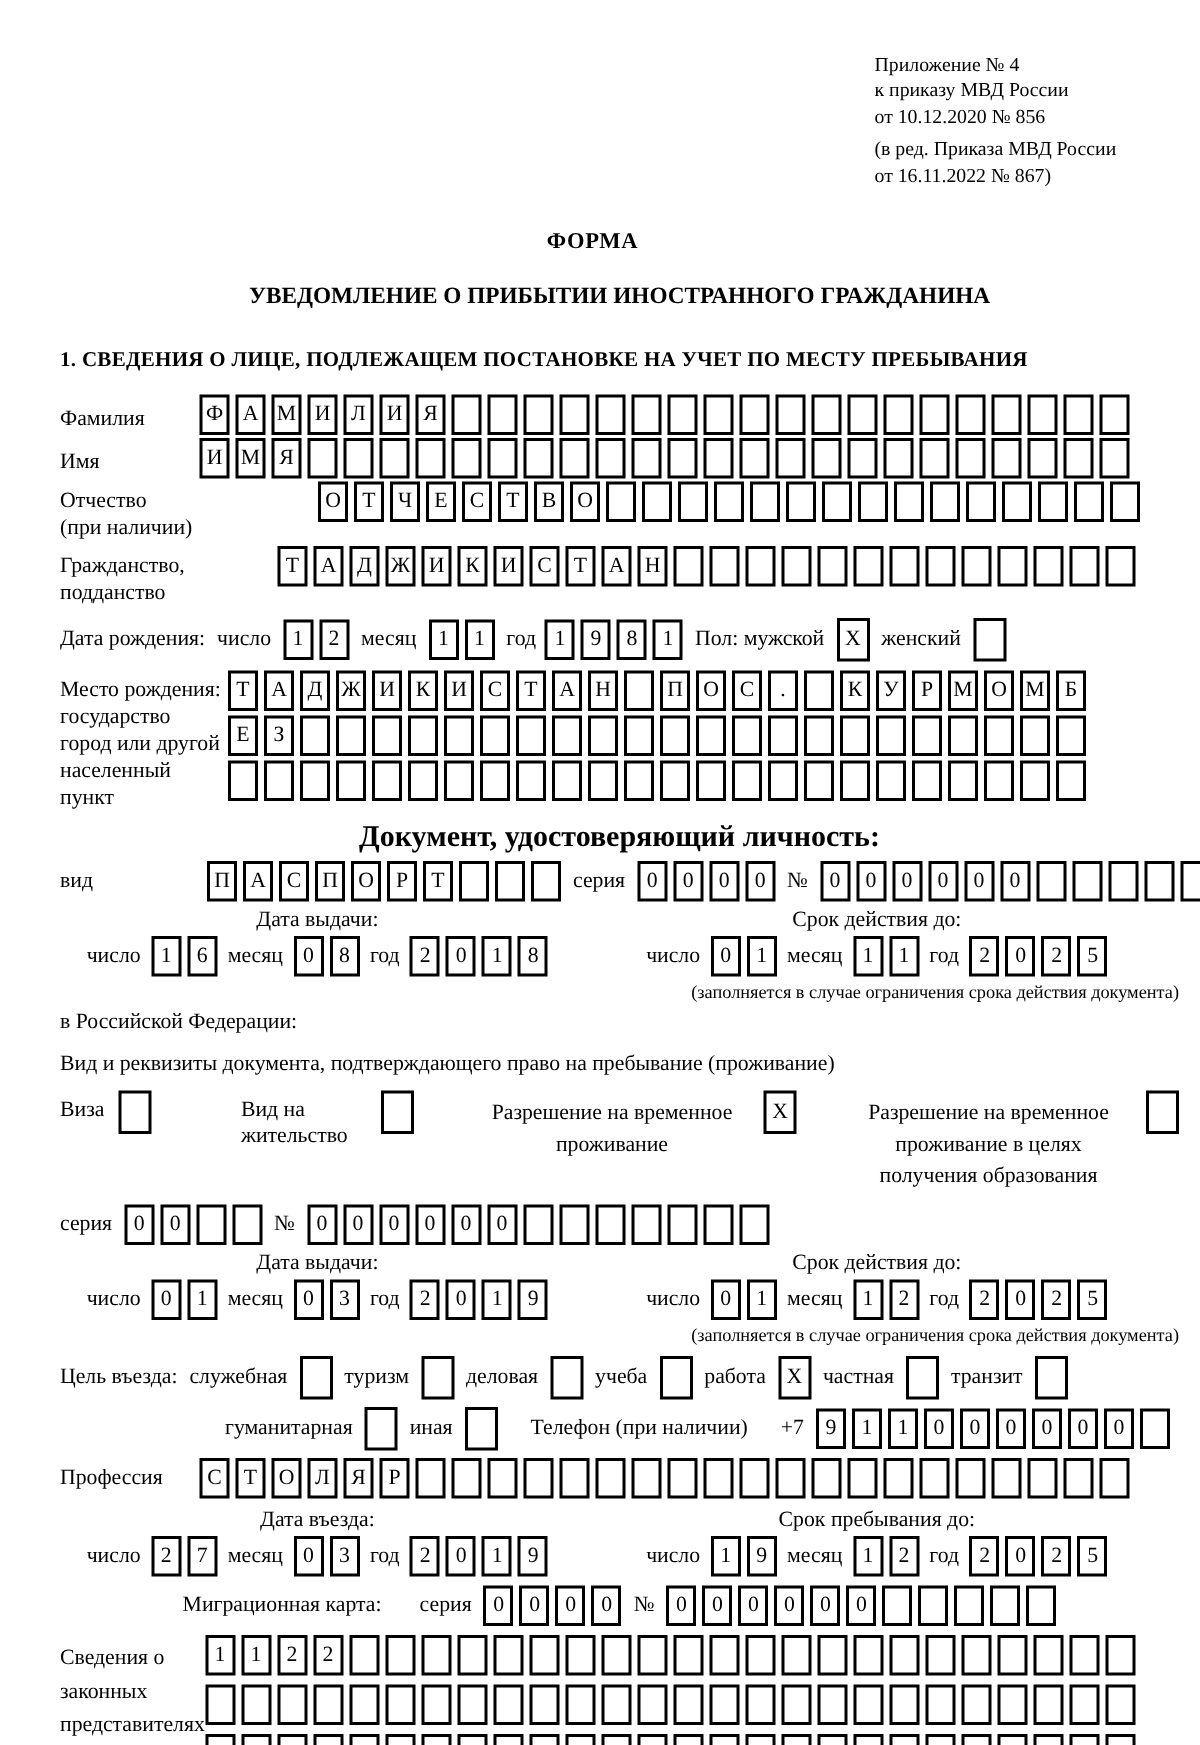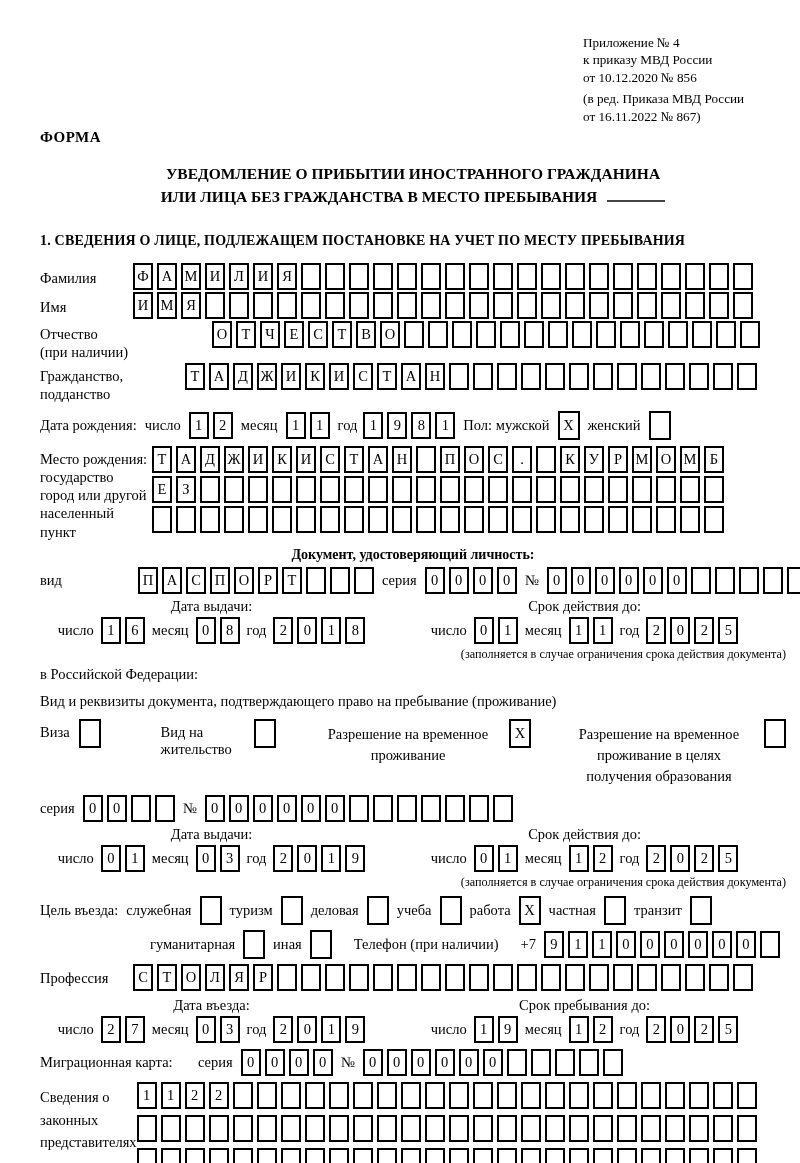--- a/index.html
+++ b/index.html
@@ -7,21 +7,21 @@
   body {
     width:800px; min-height:1163px;
     font-family:"Liberation Serif","DejaVu Serif",serif;
     color:#000; font-size:14.5px;
   }
   .page { padding:34px 14px 20px 40px; }
 
   
   .appendix { width:185px; margin-left:auto; margin-right:18px; font-size:13.2px; line-height:1.32; }
   .appendix .ed { margin-top:4px; }
-  .forma { text-align:left; margin:4px 36px 0 0; font-weight:bold; font-size:15px; letter-spacing:.5px; }
+  .forma { text-align:center; margin:28px 36px 0 0; font-weight:bold; font-size:15px; letter-spacing:.5px; }
 
   .title { text-align:center; margin-top:16px; font-weight:bold; font-size:15.5px; line-height:1.5; }
   .blank { display:inline-block; width:58px; border-bottom:2px solid #444; height:13px; margin-left:10px; }
 
   .sec1 { margin-top:24px; margin-bottom:14px; font-weight:bold; font-size:14px; letter-spacing:.2px; }
 
   
   .row { display:flex; align-items:center; margin-bottom:2px; }
   .row.top { align-items:flex-start; }
   .lbl { line-height:1.25; padding-top:4px; }
@@ -36,21 +36,21 @@
     border:2px solid #000;
     display:inline-flex; align-items:center; justify-content:center;
     font-size:14.5px; background:#fff;
   }
   .cb-slot .cell { flex-basis:22px; width:22px; height:29px; }
   .mb { margin-bottom:3px; }
 
   .irow { display:flex; align-items:center; column-gap:8px; }
   .irow .tight { margin-right:-2px; }
 
-  .doc-head { text-align:center; font-weight:bold; margin:6px 0 4px 0; font-size:14px; }
+  .doc-head { text-align:center; font-weight:bold; margin:6px 0 4px 0; font-size:20px; }
 
   .twocol { display:flex; margin-top:4px; }
   .tc-l { width:46%; }
   .tc-r { width:54%; }
   .tc-head { text-align:center; font-size:14.5px; margin-bottom:2px; }
   .tc-row { display:flex; align-items:center; justify-content:center; column-gap:7px; }
   .small-note { font-size:12.2px; text-align:right; margin-top:3px; }
 
   .res-line { margin-top:6px; line-height:1.5; }
   .res-opts { display:flex; align-items:flex-start; margin-top:6px; column-gap:10px;gap:32px; }
@@ -73,21 +73,20 @@
     <div>к приказу МВД России</div>
     <div>от 10.12.2020 № 856</div>
     <div class="ed">(в ред. Приказа МВД России</div>
     <div>от 16.11.2022 № 867)</div>
   </div>
 
   <div class="forma">ФОРМА</div>
 
   <div class="title">
     <div>УВЕДОМЛЕНИЕ О ПРИБЫТИИ ИНОСТРАННОГО ГРАЖДАНИНА</div>
-    <div><span>ИЛИ ЛИЦА БЕЗ ГРАЖДАНСТВА В МЕСТО ПРЕБЫВАНИЯ</span><span class="blank"></span></div>
   </div>
 
   <div class="sec1">1. СВЕДЕНИЯ О ЛИЦЕ, ПОДЛЕЖАЩЕМ ПОСТАНОВКЕ НА УЧЕТ ПО МЕСТУ ПРЕБЫВАНИЯ</div>
 
   <div class="row">
     <div class="lbl lw-a">Фамилия</div>
     <div class="cells">
         <span class="cell">Ф</span>
         <span class="cell">А</span>
         <span class="cell">М</span>
@@ -651,21 +650,21 @@
         <span class="cells">
             <span class="cell">2</span>
             <span class="cell">0</span>
             <span class="cell">2</span>
             <span class="cell">5</span>
           </span>
       </div>
     </div>
   </div>
 
-  <div class="irow" style="margin-top:6px;">
+  <div class="irow" style="margin-top:6px;justify-content:center;">
     <span style="flex:0 0 150px;">Миграционная карта:</span>
     <span>серия</span>
     <span class="cells">
         <span class="cell">0</span>
         <span class="cell">0</span>
         <span class="cell">0</span>
         <span class="cell">0</span>
       </span>
     <span>№</span>
     <span class="cells">

